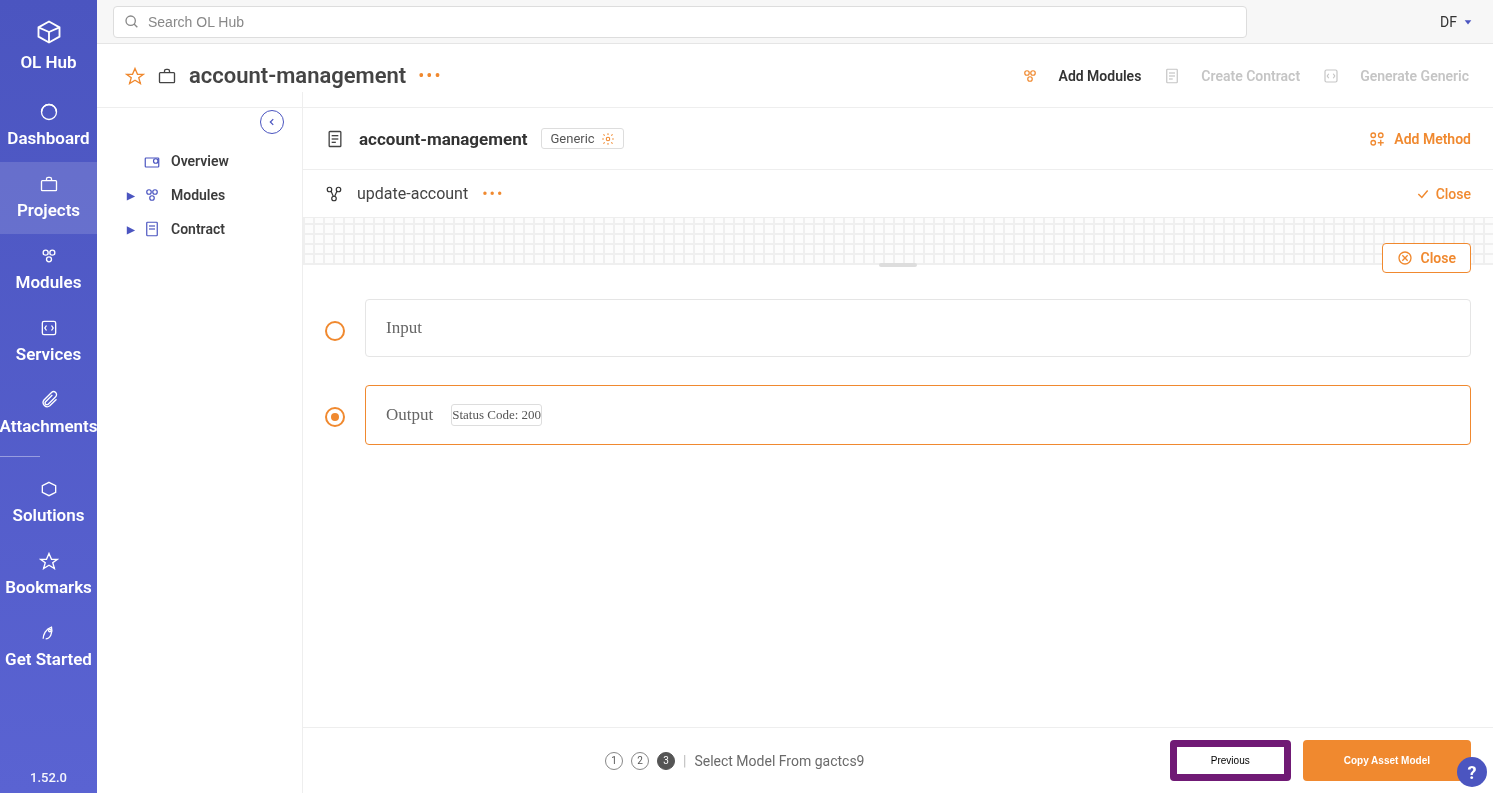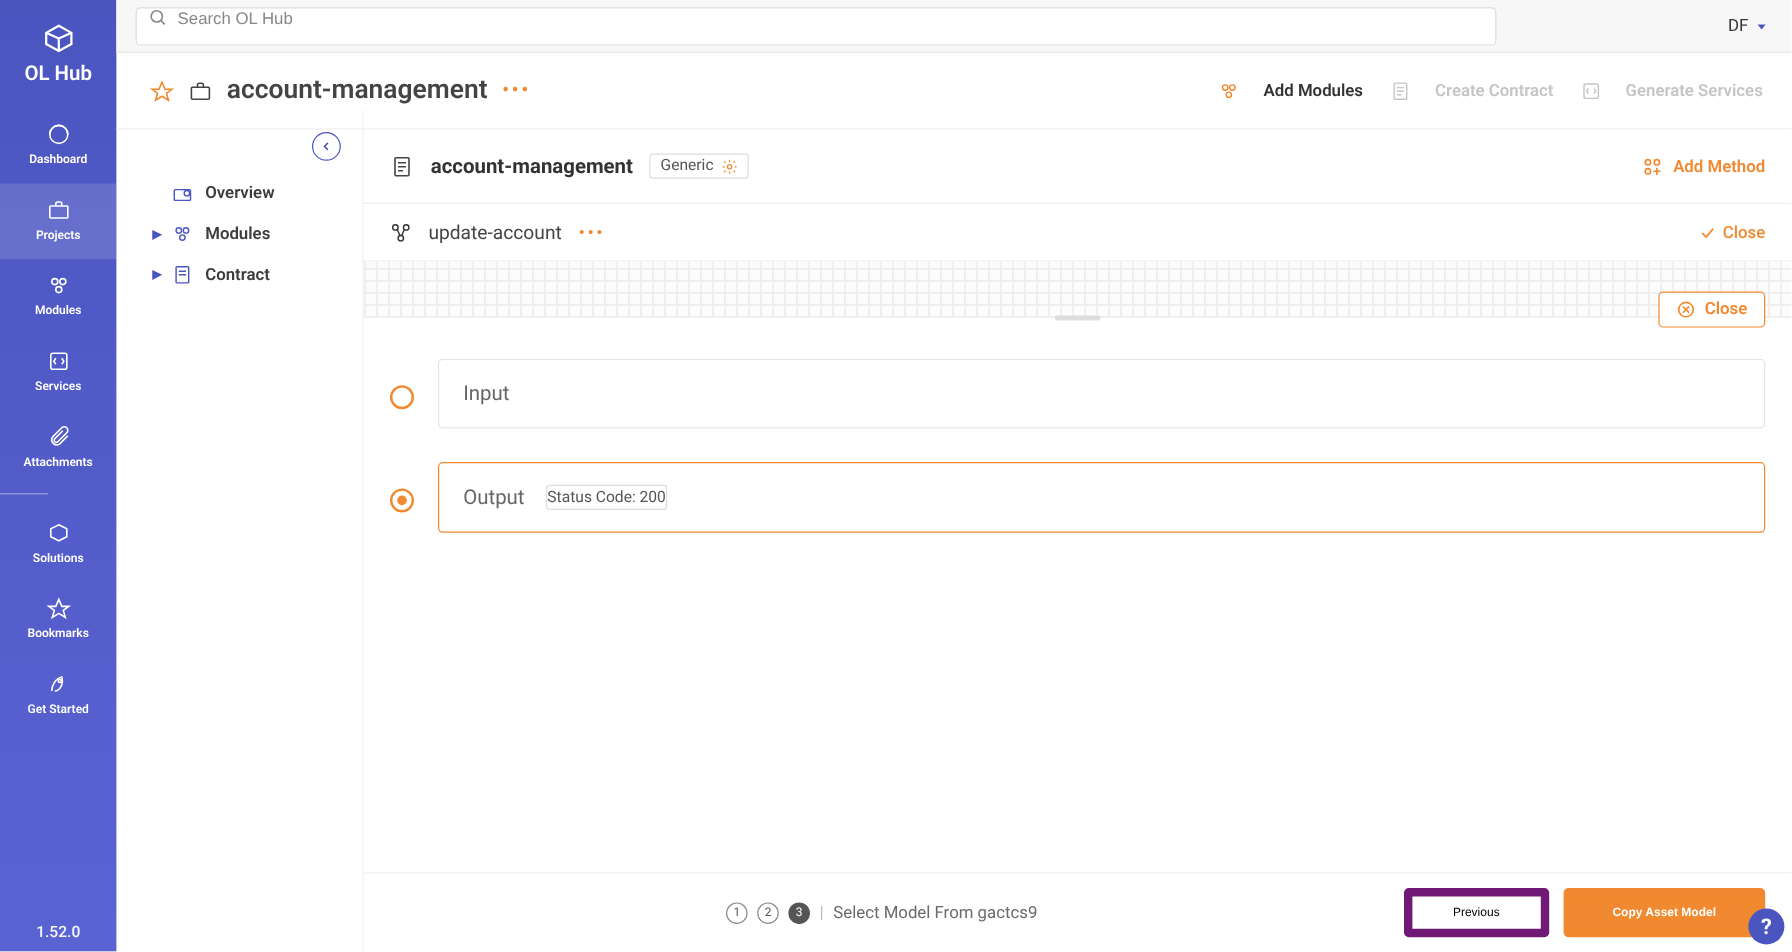--- a/index.html
+++ b/index.html
@@ -3,28 +3,28 @@
 <meta charset="utf-8">
 <style>
 * { box-sizing: border-box; margin: 0; padding: 0; }
 body { font-family: -apple-system, BlinkMacSystemFont, "Segoe UI", Roboto, sans-serif; font-size: 14px; color: #222; background: #fff; width: 1493px; height: 793px; overflow: hidden; position: relative; }
 
 
 .sidebar { position: absolute; left:0; top:0; bottom:0; width:97px; background: linear-gradient(#4b55c0,#5a63d2); color:#fff; display:flex; flex-direction:column; align-items:center; padding-top:10px; }
 .sidebar .brand-icon { margin-top:8px; }
 .sidebar .brand-label { font-size:17px; font-weight:600; margin-top:6px; }
 .sidebar .nav { display:flex; flex-direction:column; width:100%; margin-top:18px; }
-.sidebar .nav .item { display:flex; flex-direction:column; align-items:center; padding:12px 0 14px; gap:6px; cursor:pointer; font-size:10px; font-weight:600; }
+.sidebar .nav .item { display:flex; flex-direction:column; align-items:center; padding:12px 0 14px; gap:6px; cursor:pointer; font-size:17px; font-weight:600; }
 .sidebar .nav .item.active { background: rgba(255,255,255,0.14); justify-content: flex-end; }
 .sidebar .divider { width:40px; height:1px; background:rgba(255,255,255,0.4); margin:6px 0 10px; }
 .sidebar .version { margin-top:auto; padding-bottom:8px; font-size:13px; font-weight:500; opacity:.95; }
 
 
 .topbar { position:absolute; left:97px; right:0; top:0; height:44px; background:#f7f7f7; border-bottom:1px solid #e5e5e5; display:flex; align-items:center; padding:0 20px 0 16px; gap:14px; }
-.searchbox { flex:0 0 1134px; height:32px; border:1px solid #ddd; border-radius:4px; background:#fff; display:flex; align-items:flex-start; padding:0 10px; color:#888; }
+.searchbox { flex:0 0 1134px; height:32px; border:1px solid #ddd; border-radius:4px; background:#fff; display:flex; align-items:center; padding:0 10px; color:#888; }
 .searchbox input { border:none; outline:none; flex:1; font-size:14px; color:#333; background:transparent; }
 .searchbox input::placeholder { color:#888; }
 .user-pill { margin-left:auto; font-size:14px; color:#333; display:flex; align-items:center; gap:6px; cursor:pointer; }
 
 
 .pageheader { position:absolute; left:97px; right:0; top:44px; height:64px; padding:0 24px 0 28px; display:flex; align-items:center; gap:12px; border-bottom:1px solid #eee; }
 .pageheader .star { color:#f0892f; }
 .pageheader .title { font-size:22px; font-weight:600; color:#444; }
 .pageheader .dots { color:#f0892f; font-size:18px; letter-spacing:2px; }
 .pageheader .actions { margin-left:auto; display:flex; align-items:center; gap:22px; }
@@ -56,21 +56,21 @@
 .stripband { height:47px; background-image: repeating-linear-gradient(90deg, #efefef 0 2px, transparent 2px 10px), repeating-linear-gradient(0deg, #efefef 0 2px, transparent 2px 10px); background-color:#fcfcfc; position:relative;}
 .stripband .handle { position:absolute; left:50%; bottom:-2px; transform:translateX(-50%); width:38px; height:4px; background:#ddd; border-radius:2px; }
 
 .closebtn-row { display:flex; justify-content:flex-end; padding:0 22px; margin-top:-22px; position:relative; z-index:2;}
 .closebtn { border:1.5px solid #f0892f; color:#f0892f; background:#fff; border-radius:4px; padding:6px 14px; font-weight:600; display:flex; align-items:center; gap:8px; cursor:pointer;}
 
 .cards { padding:26px 22px 0 22px; display:flex; flex-direction:column; gap:28px; }
 .cardrow { display:flex; align-items:stretch; gap:20px; }
 .radio { width:20px; height:20px; border-radius:50%; border:2px solid #f0892f; margin-top:22px; flex-shrink:0; position:relative;}
 .radio.selected::after { content:""; position:absolute; inset:4px; border-radius:50%; background:#f0892f; }
-.card { flex:1; border:1px solid #e5e5e5; border-radius:4px; padding:18px 20px; display:flex; align-items:center; gap:18px; color:#666; font-size:17px; }
+.card { flex:1; border:1px solid #e5e5e5; border-radius:4px; padding:18px 20px; display:flex; align-items:center; gap:18px; color:#666; font-size:17px;font-family:Liberation Serif, serif; }
 .card.selected { border:1.5px solid #f0892f; }
 .status-chip { border:1px solid #ddd; border-radius:3px; padding:2px 0; font-size:13px; color:#555; }
 
 
 .footer { position:absolute; left:303px; right:0; bottom:0; height:66px; border-top:1px solid #eee; display:flex; align-items:center; padding:0 22px; gap:14px; background:#fff;}
 .footer .steps { display:flex; align-items:center; gap:8px; margin-left:280px; color:#555;}
 .stepcirc { width:18px; height:18px; border:1.5px solid #888; border-radius:50%; display:flex; align-items:center; justify-content:center; font-size:10px; color:#555;}
 .stepcirc.active { background:#555; color:#fff; border-color:#555;}
 .footer .pipe { color:#bbb; }
 .footer .steplabel { color:#6a6a6a; }
@@ -229,21 +229,21 @@
         </span>
       <span>Create Contract</span>
     </div>
     <div class="act disabled">
       <span class="icon">
           <svg width="18" height="18" viewBox="0 0 24 24" fill="none" stroke="#c5c5c5" stroke-width="1.6">
             <rect x="4" y="4" width="16" height="16" rx="2"></rect>
             <path d="M9,9l-2,3 2,3M15,9l2,3-2,3"></path>
           </svg>
         </span>
-      <span>Generate Services</span>
+      <span>Generate Generic</span>
     </div>
   </div>
 </div>
 
 <div class="treepanel">
   <div class="collapse-btn">
     <svg width="10" height="10" viewBox="0 0 24 24" fill="none" stroke="#4b55c0" stroke-width="3">
         <polyline points="15,5 8,12 15,19"></polyline>
       </svg>
   </div>

